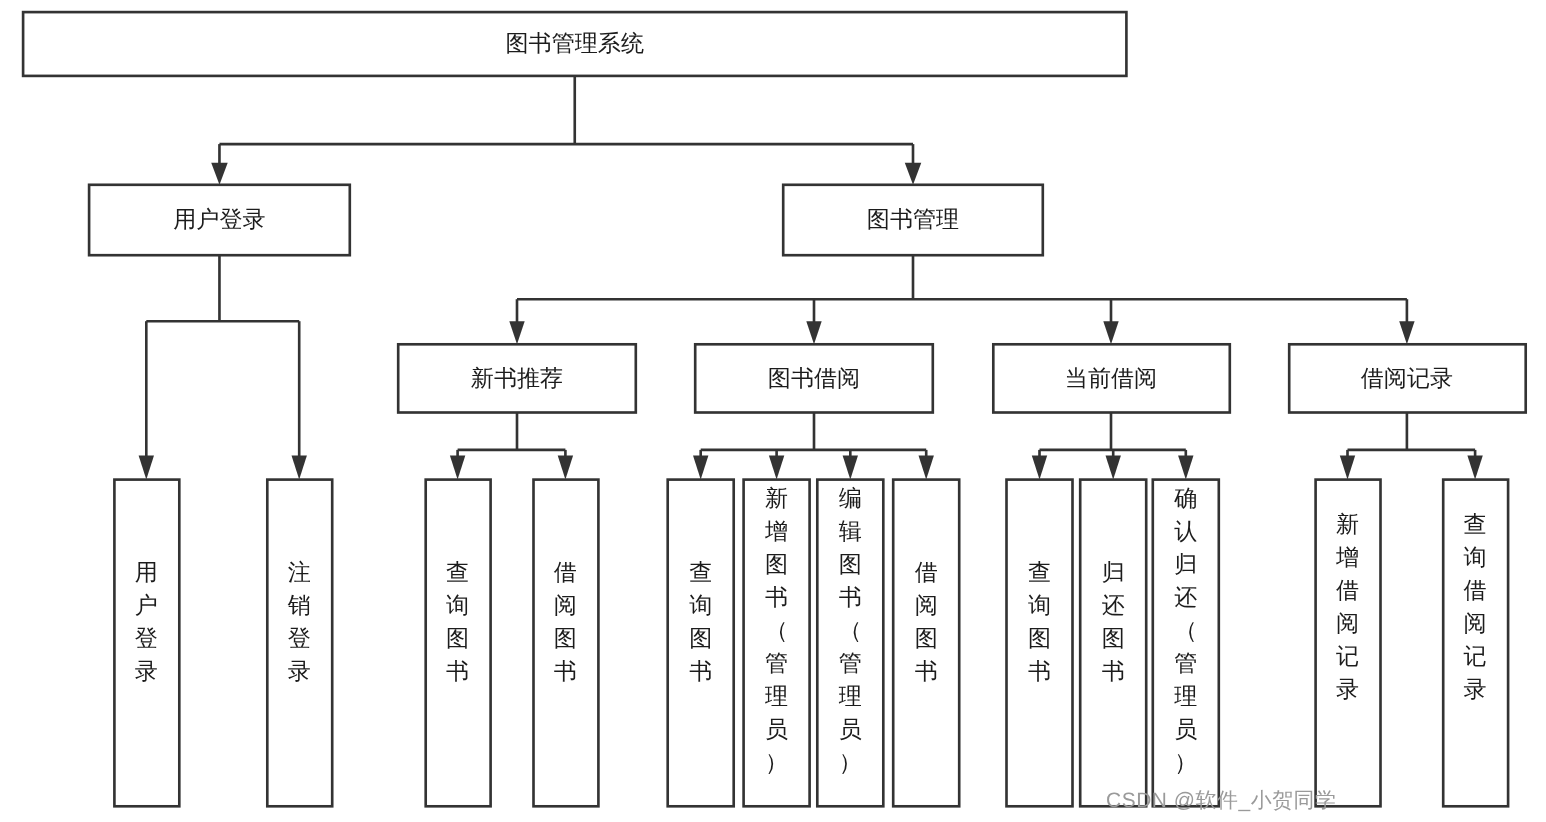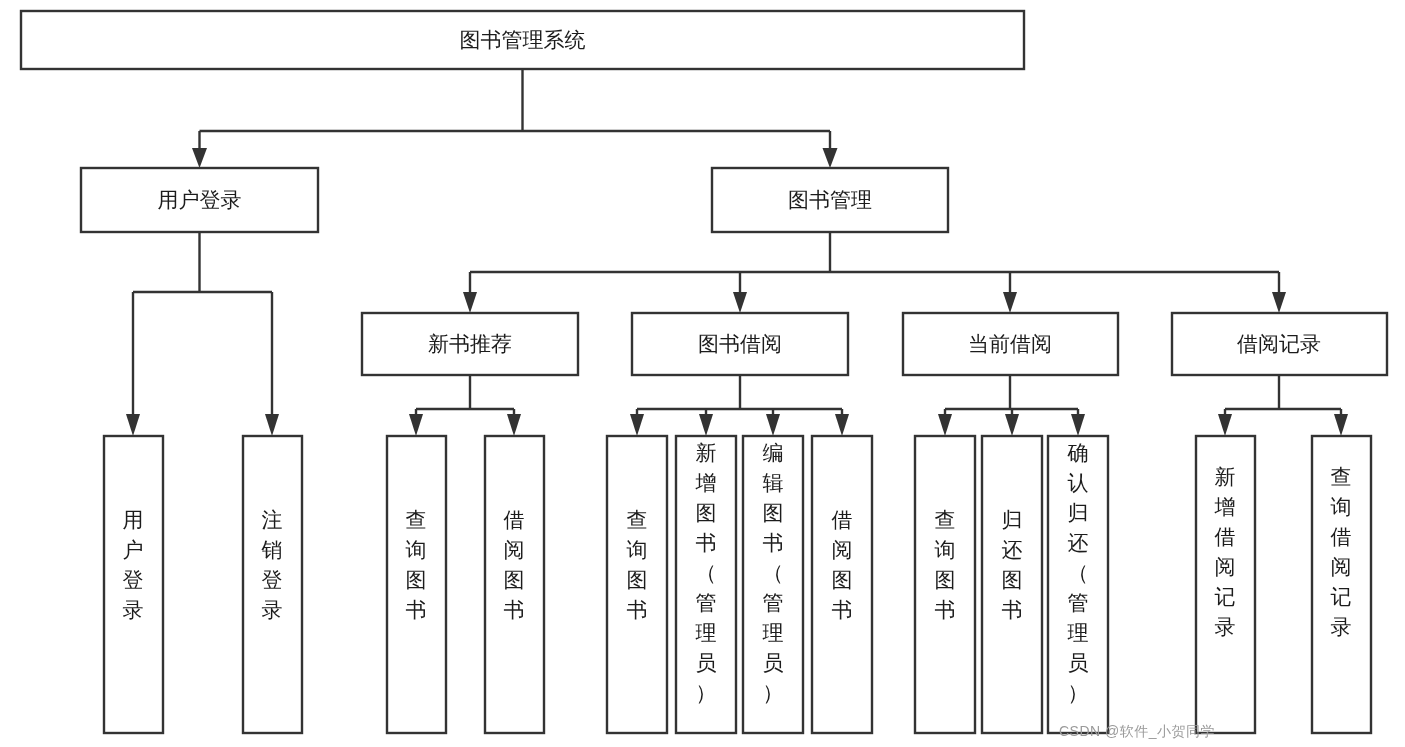--- a/index.html
+++ b/index.html
@@ -52,21 +52,21 @@
     font-family: "Liberation Sans", "DejaVu Sans", sans-serif;
     font-size: 21px;
     fill: #1c1c1c;
     text-anchor: middle;
   }
   .watermark {
     position: absolute;
     right: 10px;
     bottom: 6px;
     font-family: "Liberation Sans", "DejaVu Sans", sans-serif;
-    font-size: 14px;
+    font-size: 19px;
     color: #9a9a9a;
     white-space: nowrap;
     letter-spacing: 0.5px;
   }
 </style>
 </head>
 <body>
 
 <div id="diagram-root">
 

